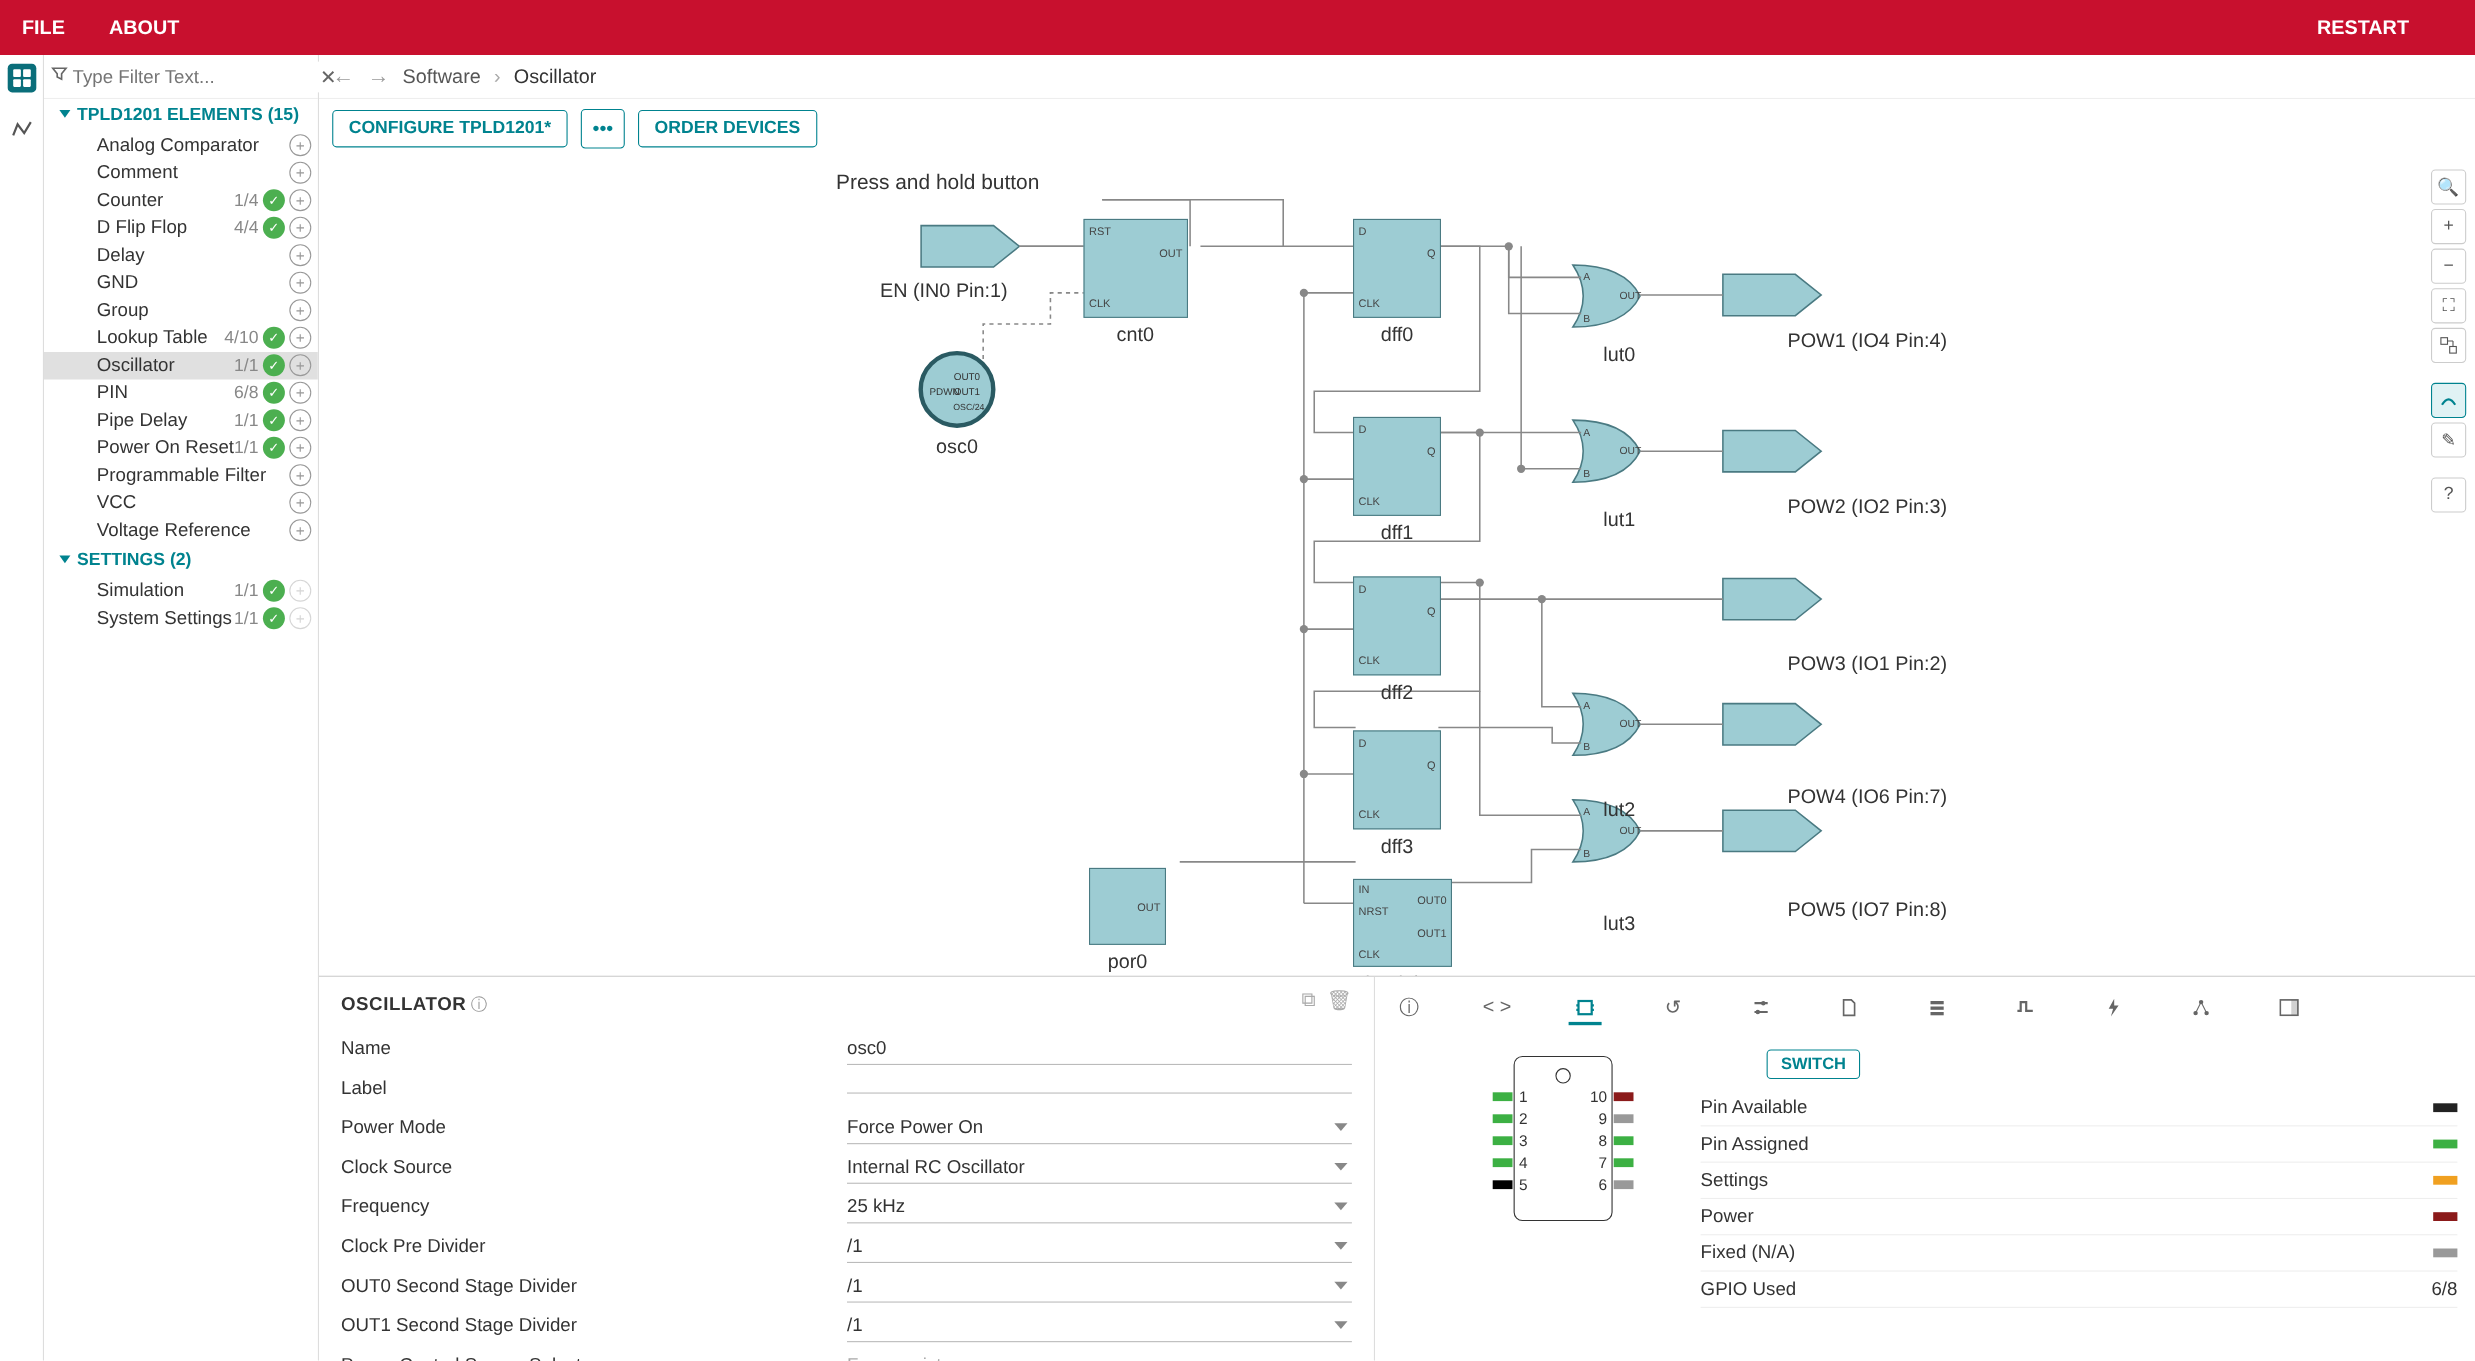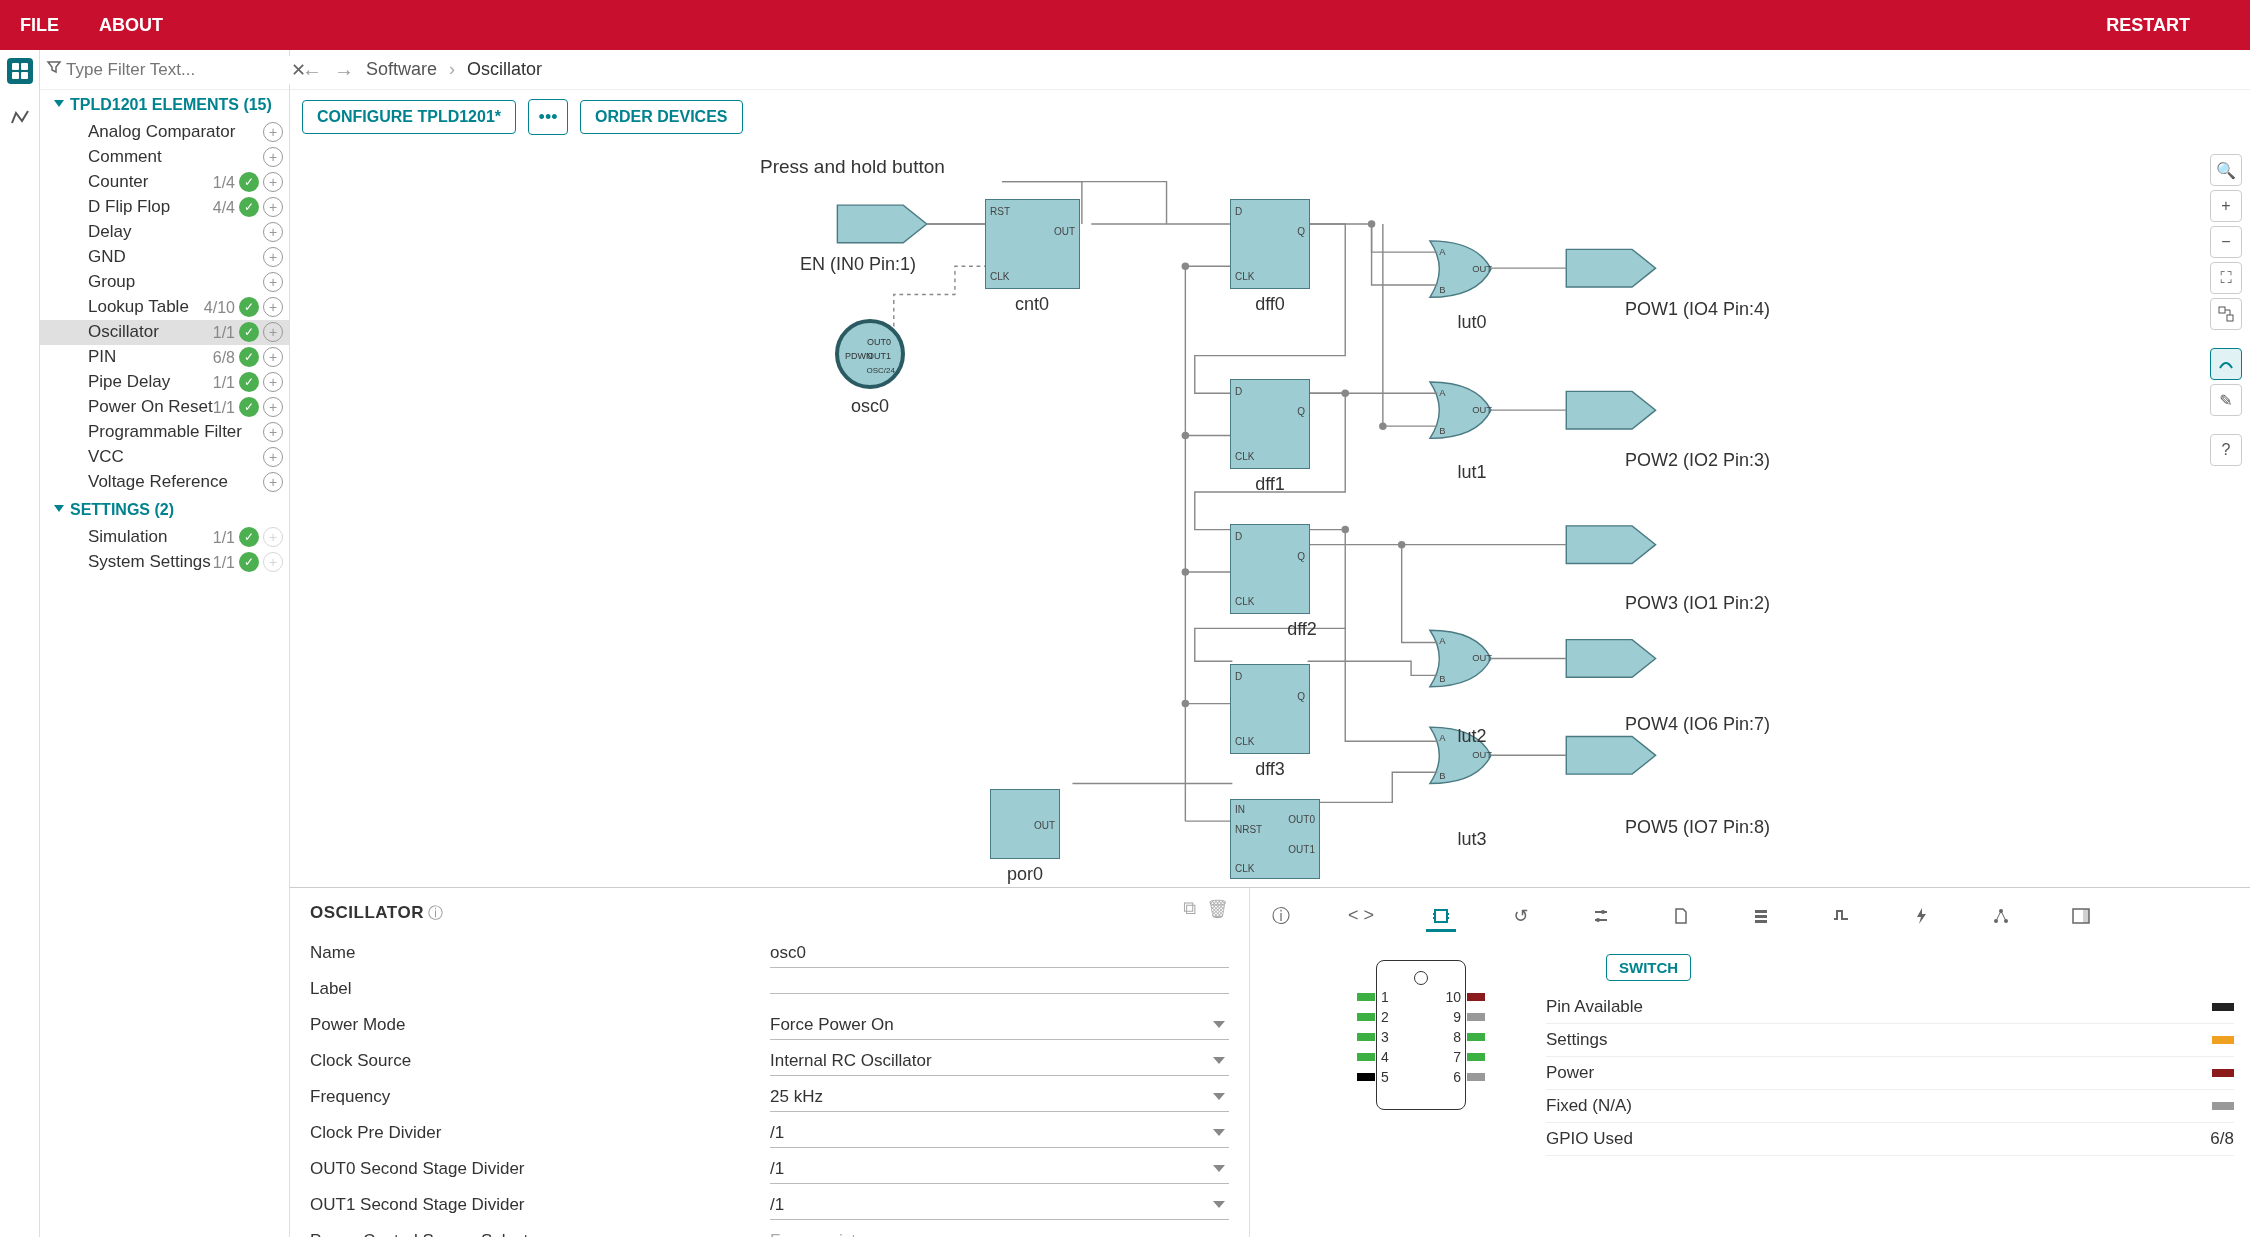--- a/index.html
+++ b/index.html
@@ -357,21 +357,21 @@
           <span class="port" style="right:4px;top:26px">Q</span>
           <span class="port" style="left:4px;bottom:6px">CLK</span>
         </div>
         <div class="block-label" style="left:980px;top:330px">dff1</div>
 
         <div class="block" style="left:940px;top:380px;width:80px;height:90px">
           <span class="port" style="left:4px;top:6px">D</span>
           <span class="port" style="right:4px;top:26px">Q</span>
           <span class="port" style="left:4px;bottom:6px">CLK</span>
         </div>
-        <div class="block-label" style="left:1012px;top:475px">dff2</div>
+        <div class="block-label" style="left:980px;top:475px">dff2</div>
 
         <div class="block" style="left:940px;top:520px;width:80px;height:90px">
           <span class="port" style="left:4px;top:6px">D</span>
           <span class="port" style="right:4px;top:26px">Q</span>
           <span class="port" style="left:4px;bottom:6px">CLK</span>
         </div>
         <div class="block-label" style="left:980px;top:615px">dff3</div>
 
         <div class="block" style="left:700px;top:645px;width:70px;height:70px">
           <span class="port" style="right:4px;top:30px">OUT</span>
@@ -558,20 +558,24 @@
             </div>
           </div>
           <div class="legend">
             <span class="switch-btn">SWITCH</span>
             <div id="legend-rows">
                 <div class="legend-row">
                   <span class="txt">Pin Available</span>
                   <span class="swatch" style="background:#222"></span>
                 </div>
                 <div class="legend-row">
+                  <span class="txt">Pin Assigned</span>
+                  <span class="swatch" style="background:#3cb043"></span>
+                </div>
+                <div class="legend-row">
                   <span class="txt">Settings</span>
                   <span class="swatch" style="background:#f0a020"></span>
                 </div>
                 <div class="legend-row">
                   <span class="txt">Power</span>
                   <span class="swatch" style="background:#8b1a1a"></span>
                 </div>
                 <div class="legend-row">
                   <span class="txt">Fixed (N/A)</span>
                   <span class="swatch" style="background:#999"></span>

